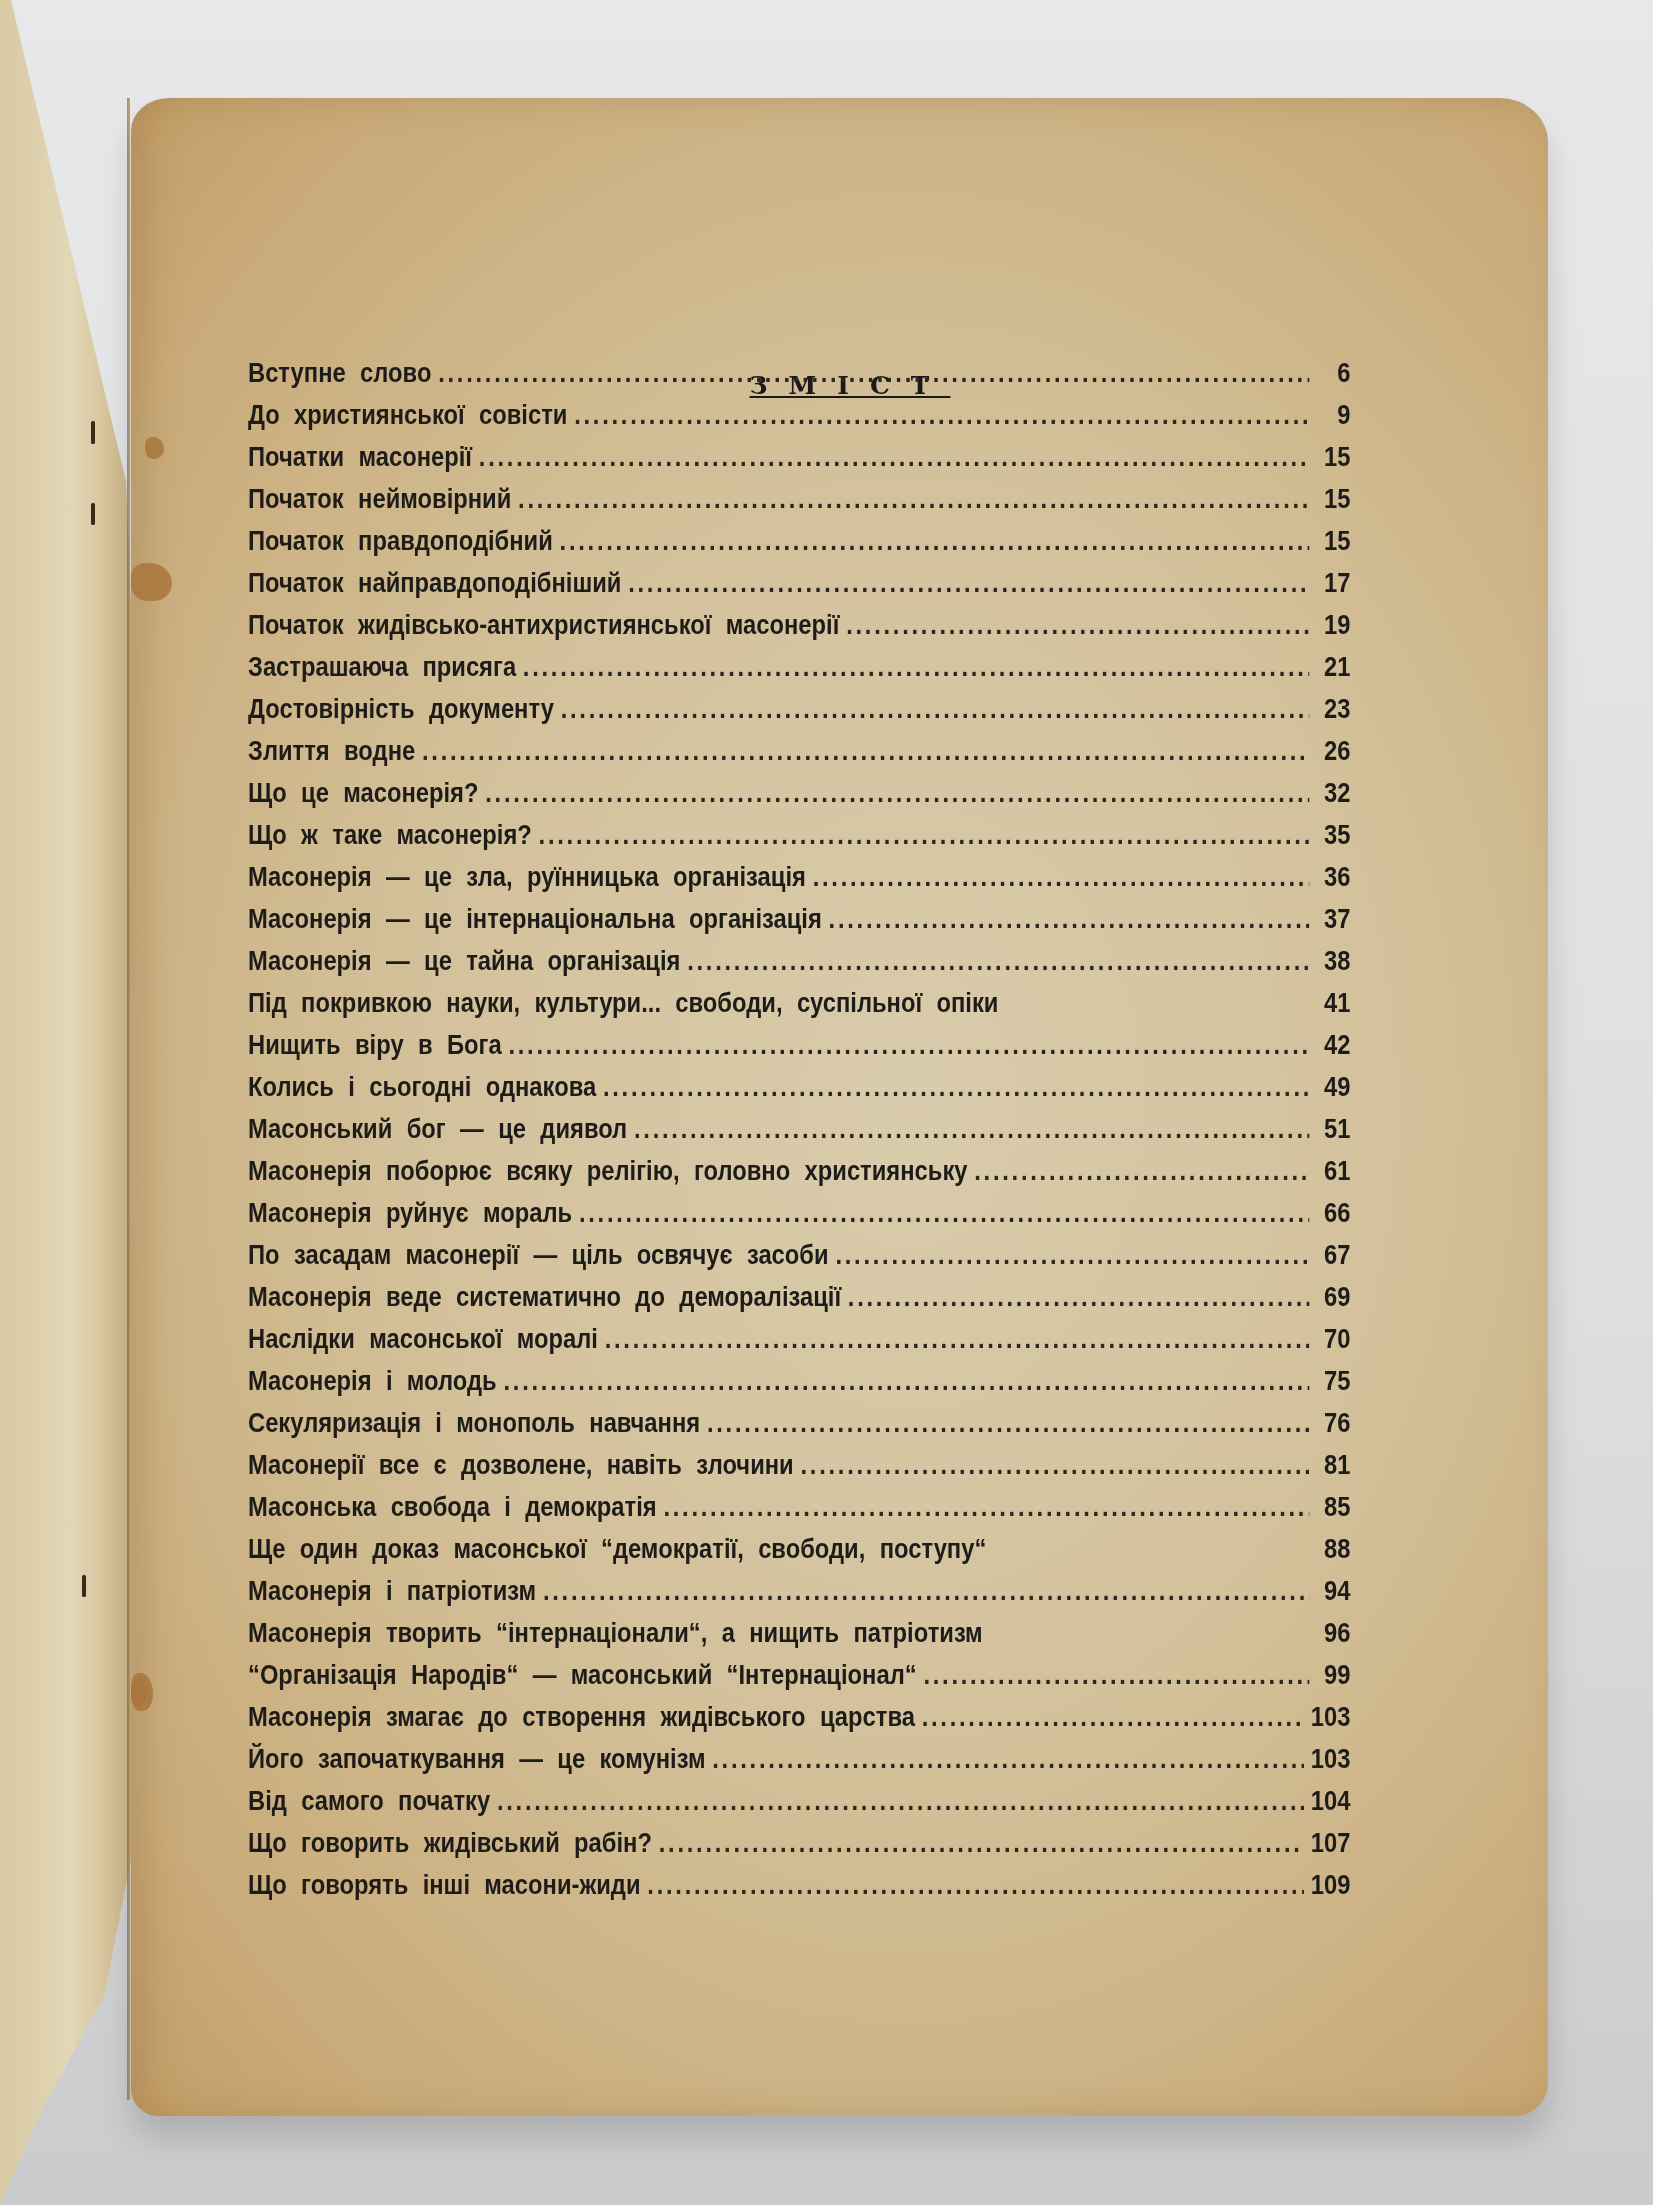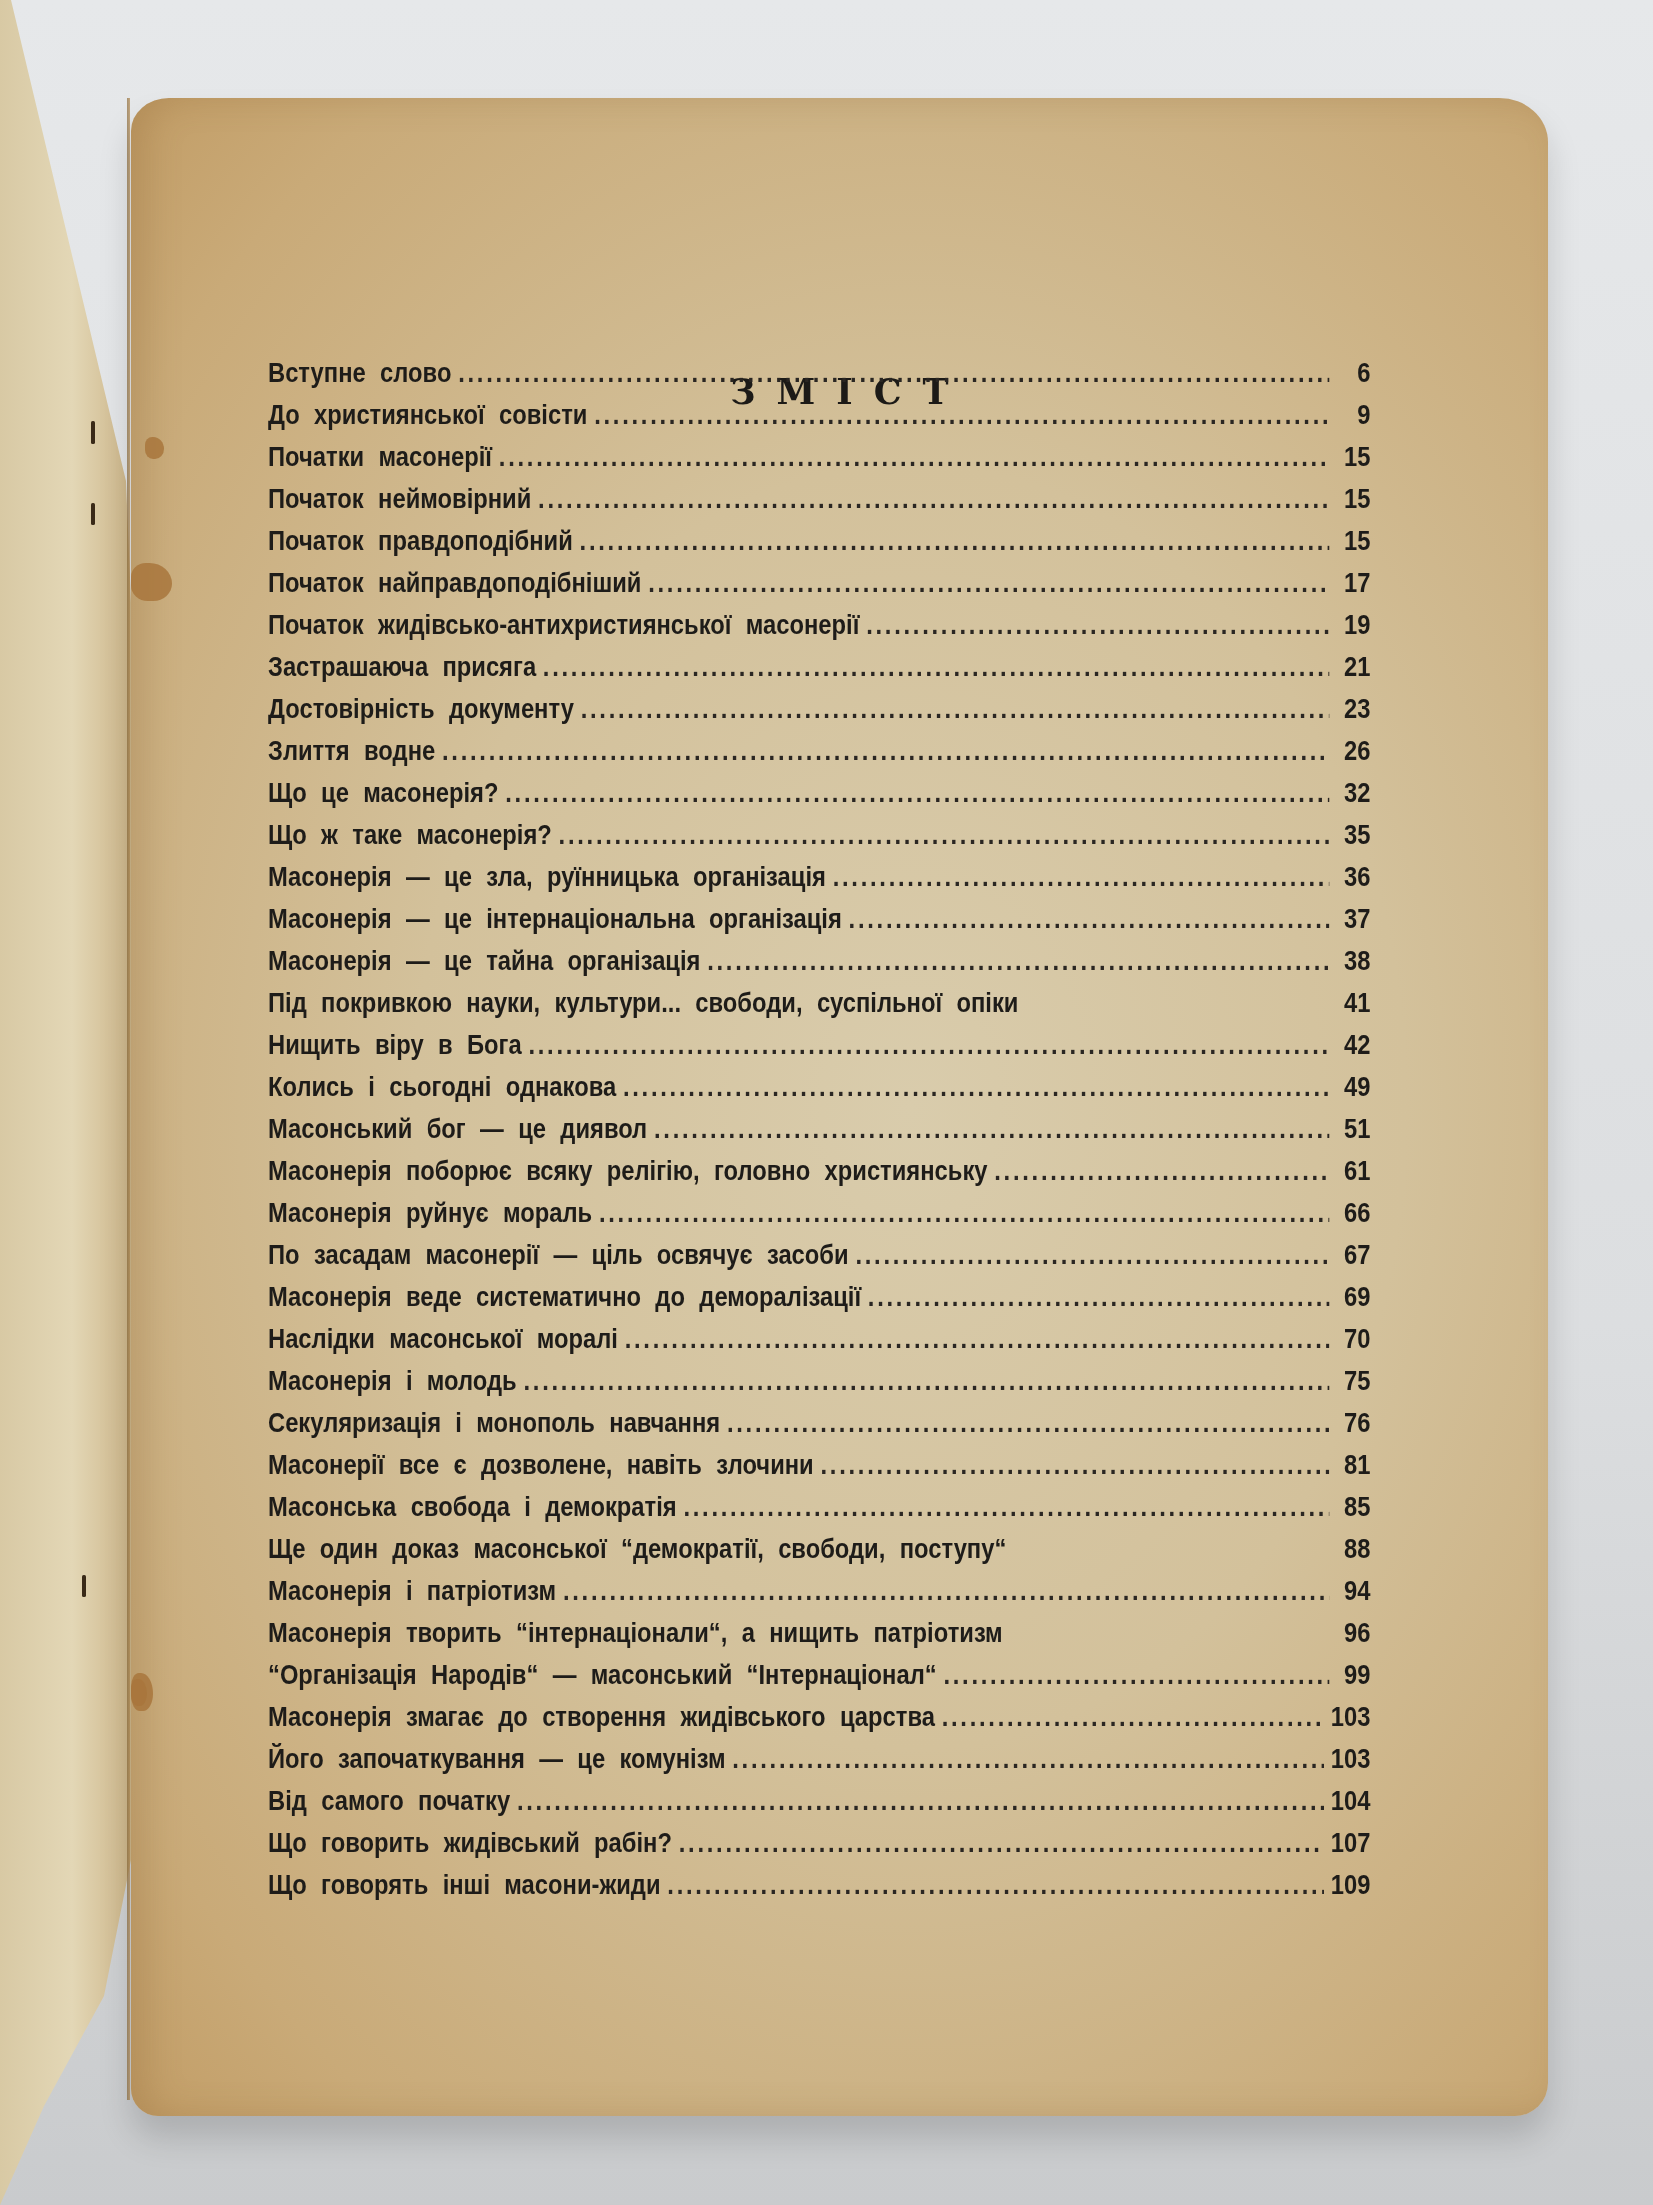--- a/index.html
+++ b/index.html
@@ -25,25 +25,25 @@
     box-shadow: 0 22px 33px rgba(0,0,0,.15), inset 16.4px 0 33px rgba(140,100,50,.25);
   }
   .stain {
     position:absolute; background:#a8763c; border-radius:40% 60% 50% 45%;
     opacity:.85;
   }
   .mark { position:absolute; background:#3a2a18; width:4.4px; border-radius:1.6px; }
   .title {
     position:absolute; left:0; width:100%; top:273px; text-align:center;
     font-family: "DejaVu Serif", serif; font-weight:bold;
-    font-size:35px; letter-spacing:21px; color:#1c1a17;
-    padding-left:21px; box-sizing:border-box;
+    font-size:25px; letter-spacing:21px; color:#1c1a17;
+    padding-left:21px; box-sizing:border-box;text-decoration:underline;
   }
   .toc {
-    position:absolute; left:268px; top:358px; width:1099px;
+    position:absolute; left:248px; top:358px; width:1099px;
   }
   .toc-row {
     display:flex; align-items:baseline; height:42px;
     font-family: "Liberation Sans", sans-serif; font-weight:bold;
     font-size:27px; color:#1e1c19;
     transform: scaleX(0.88); transform-origin:left center;
     width:114%;
   }
   .toc-title { white-space:nowrap; word-spacing:8.8px; }
   .toc-dots {

